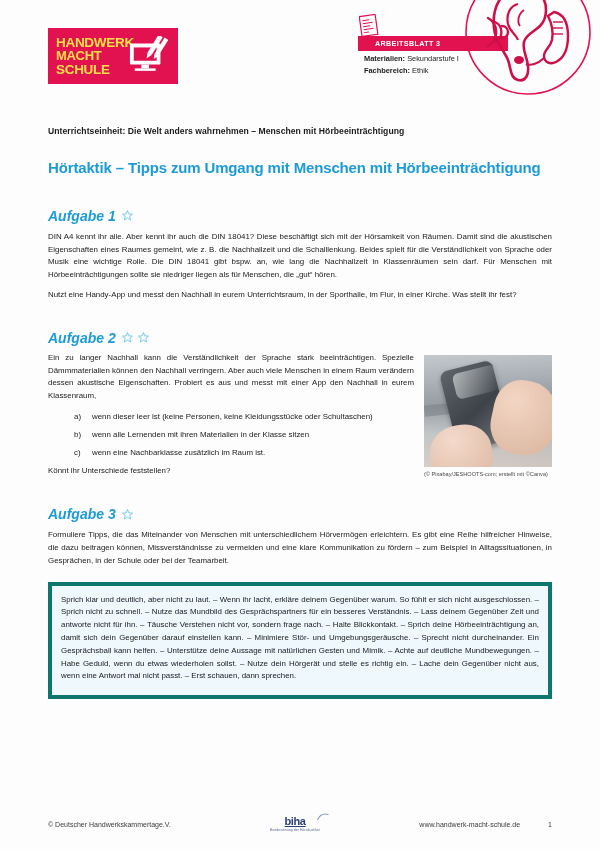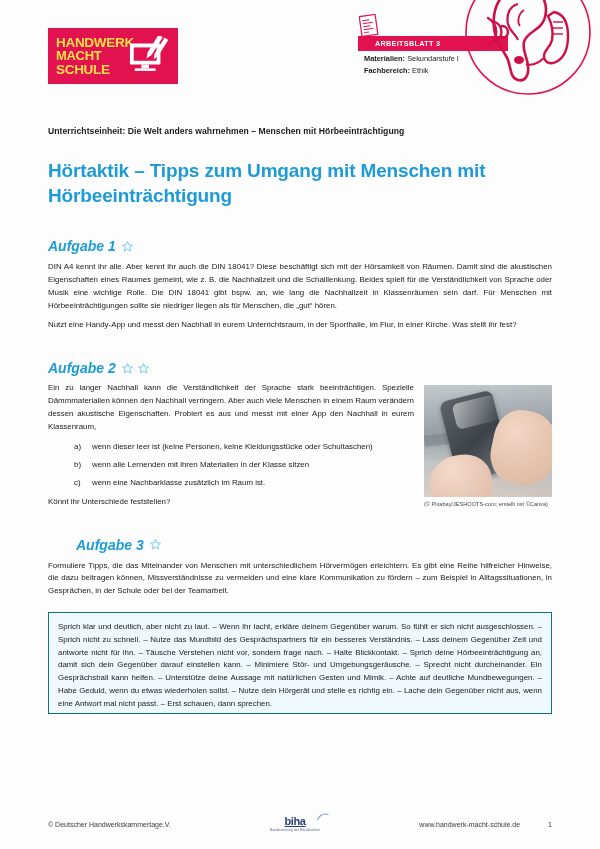--- a/index.html
+++ b/index.html
@@ -107,42 +107,42 @@
   }
   .unit-line {
     font-size: 8.6px;
     font-weight: bold;
     color: #1a1a1a;
     margin-top: 14px;
     letter-spacing: 0.05px;
   }
   .main-title {
     color: #1d9bd7;
-    font-size: 19px;
+    font-size: 15px;
     font-weight: bold;
     line-height: 1.32;
     margin-top: 22px;
     letter-spacing: -0.15px;
   }
 
   .task-head {
     color: #1d9bd7;
     font-style: italic;
     font-weight: bold;
     font-size: 14px;
     display: flex;
     align-items: center;
     gap: 6px;
   }
   .stars { display: inline-flex; gap: 5px; align-items: center; }
   .star { width: 11px; height: 11px; display: block; }
 
   .t1 { margin-top: 30px; }
   .t2 { margin-top: 28px; }
-  .t3 { margin-top: 28px; margin-left: 28px; }
+  .t3 { margin-top: 28px; }
 
   p.body {
     font-size: 7.9px;
     line-height: 1.62;
     margin: 7px 0 0 0;
     text-align: justify;
     color: #1a1a1a;
   }
   p.body.tight { margin-top: 6px; }
 
@@ -234,23 +234,23 @@
     padding-left: 18px;
   }
   ol.abc li .mk {
     position: absolute;
     left: 0;
     top: 0;
   }
 
   .tips-box {
     margin-top: 14px;
-    border: 1px solid #0f766e;
+    border: 4px solid #0f766e;
     background: #eef8fd;
-    padding: 8px 9px 3px 9px;
+    padding: 8px 9px 12px 9px;
     font-size: 7.9px;
     line-height: 1.62;
     text-align: justify;
     box-sizing: border-box;
   }
 
   
   .footer {
     position: absolute;
     left: 0;

